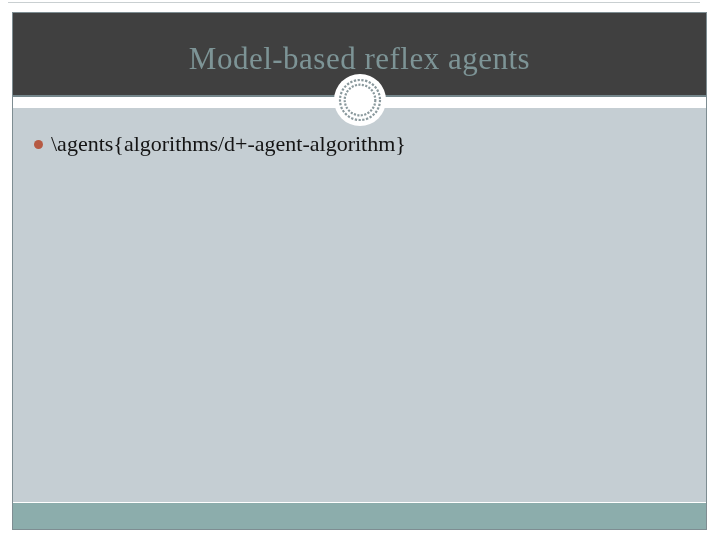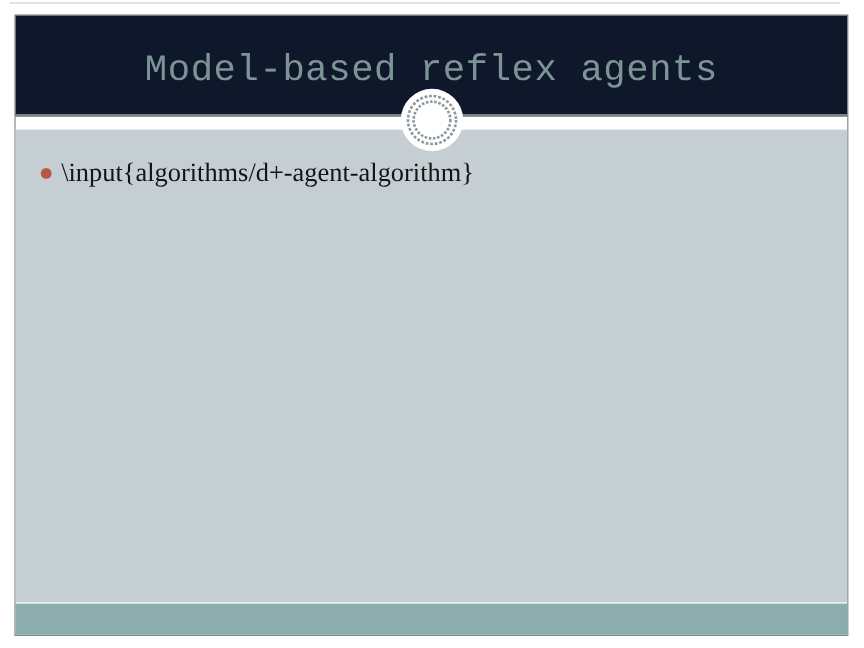--- a/index.html
+++ b/index.html
@@ -22,22 +22,22 @@
     position:absolute;left:8px;top:2px;width:692px;height:1px;
     background:var(--hairline-color);
   }
   .slide{
     position:absolute;left:12px;top:12px;width:695px;height:518px;
     box-sizing:border-box;border:1px solid var(--border-color);
     background:#ffffff;
   }
   .slide-header{
     position:absolute;left:0;top:0;right:0;height:82px;
-    background:#0f172a;border-bottom:2px solid var(--separator-color);
-    display:flex;align-items:center;justify-content:center;font-family:Liberation Mono, monospace;
+    background:#404040;border-bottom:2px solid var(--separator-color);
+    display:flex;align-items:center;justify-content:center;
   }
   .slide-title{
     margin:0;padding-top:10px;
     font-size:31px;font-weight:normal;letter-spacing:0.5px;
     color:var(--title-color);
   }
   .slide-body{
     position:absolute;left:0;right:0;top:95px;height:394px;
     background:var(--body-bg);
   }
@@ -71,21 +71,21 @@
 <div class="slide">
 
   <div class="slide-header">
     <h1 class="slide-title">Model-based reflex agents</h1>
   </div>
 
   <div class="slide-body">
     <ul class="bullet-list">
       <li class="bullet-item">
         <span class="bullet-dot"></span>
-        <span class="bullet-text">\input{algorithms/d+-agent-algorithm}</span>
+        <span class="bullet-text">\agents{algorithms/d+-agent-algorithm}</span>
       </li>
     </ul>
   </div>
 
   <div class="slide-footer-band"></div>
 
 </div>
 
 <div class="ornament">
   <svg width="58" height="58" viewBox="0 0 58 58" aria-hidden="true">

